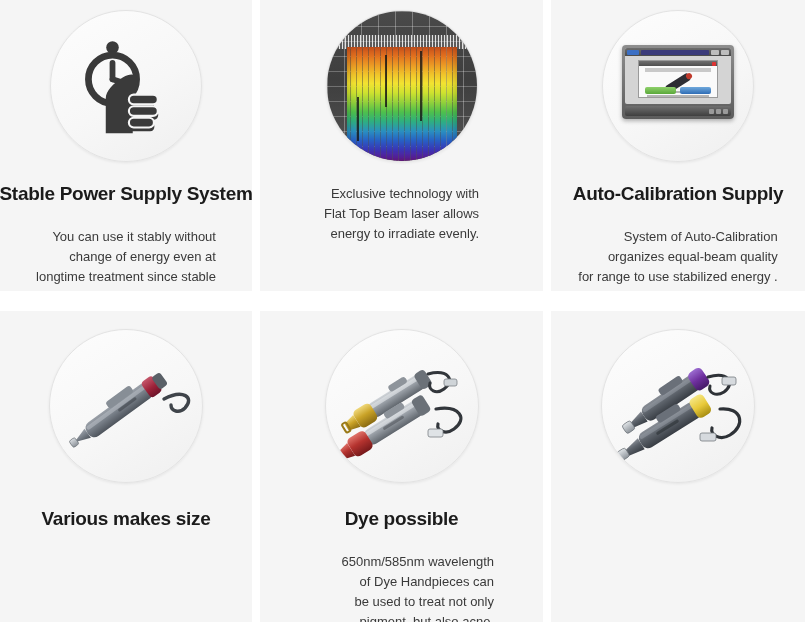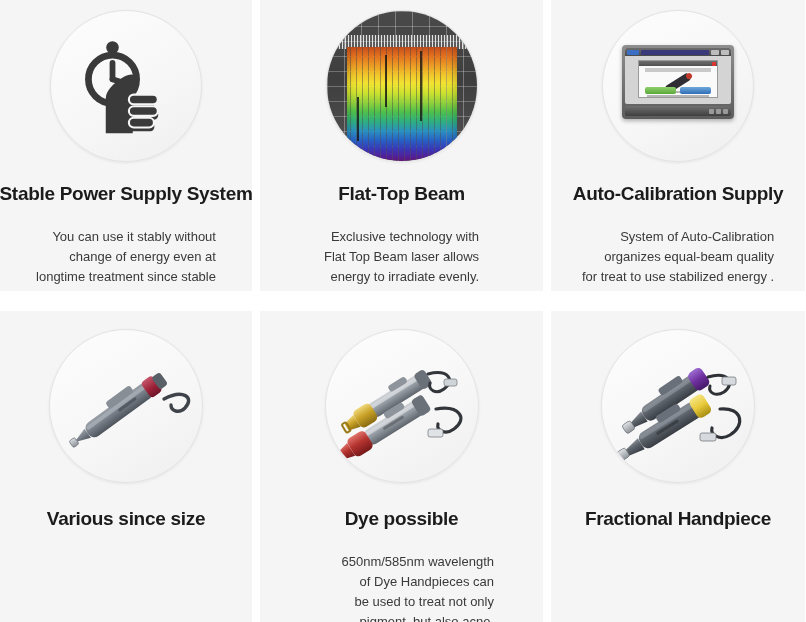--- a/index.html
+++ b/index.html
@@ -223,21 +223,20 @@
     <div class="circle">
       <div class="beam-wrap">
         <div class="beam-grid"></div>
         <div class="beam-top-noise"></div>
         <div class="beam-block"></div>
         <div class="beam-streak" style="left:58px;top:44px;height:52px;"></div>
         <div class="beam-streak" style="left:93px;top:40px;height:70px;"></div>
         <div class="beam-streak" style="left:30px;top:86px;height:44px;"></div>
       </div>
     </div>
-    <div class="title">Flat-Top Beam</div>
     <div class="body">Exclusive technology with
 Flat Top Beam laser allows
 energy to irradiate evenly.</div>
   </div>
 
   <div class="card card-r1">
     <div class="circle">
       <div class="console">
         <div class="console-screen">
           <div class="cs-topbar">
@@ -265,21 +264,21 @@
         <div class="console-base">
           <b></b>
           <b></b>
           <b></b>
         </div>
       </div>
     </div>
     <div class="title">Auto-Calibration Supply</div>
     <div class="body">System of Auto-Calibration
 organizes equal-beam quality
-for treat to use stabilized energy .</div>
+for range to use stabilized energy .</div>
   </div>
 
   <div class="card card-r2">
     <div class="circle circle-r2">
       <svg class="hp-svg" width="134" height="110" viewBox="0 0 134 110">
         <defs>
           <linearGradient id="hpBody" x1="0" y1="0" x2="0" y2="1">
             <stop offset="0%" stop-color="#9aa0a8"></stop>
             <stop offset="45%" stop-color="#787f88"></stop>
             <stop offset="100%" stop-color="#4e545c"></stop>
@@ -300,21 +299,21 @@
           <path d="M20 49 L4 54 L20 60 Z" fill="url(#hpBody)"></path>
           <rect x="0" y="50" width="7" height="8" rx="2" fill="url(#hpTip)" stroke="#6c7278" stroke-width="0.7"></rect>
           <rect x="92" y="45" width="14" height="19" rx="4" fill="url(#hpRed)"></rect>
           <rect x="104" y="47" width="10" height="15" rx="3" fill="#5a6067"></rect>
           <rect x="52" y="40" width="30" height="8" rx="3" fill="#878e96"></rect>
           <rect x="58" y="53" width="22" height="3" rx="1.5" fill="#40454b" opacity=".6"></rect>
         </g>
         <path d="M105 48 C124 38 136 46 126 57 C120 63 112 60 112 54" fill="none" stroke="#3f444a" stroke-width="3.4" stroke-linecap="round"></path>
       </svg>
     </div>
-    <div class="title">Various since size</div>
+    <div class="title">Various makes size</div>
   </div>
 
   <div class="card card-r2">
     <div class="circle circle-r2">
       <svg class="hp-svg" width="140" height="118" viewBox="0 0 140 118">
         <defs>
           <linearGradient id="dyeBody" x1="0" y1="0" x2="0" y2="1">
             <stop offset="0%" stop-color="#d3d7db"></stop>
             <stop offset="40%" stop-color="#9ba1a8"></stop>
             <stop offset="100%" stop-color="#5f656c"></stop>
@@ -406,16 +405,15 @@
           <path d="M28 71 L10 75 L10 81 L28 84 Z" fill="url(#frBody)"></path>
           <rect x="2" y="72" width="10" height="10" rx="2.5" fill="url(#frTip)" stroke="#6c7278" stroke-width="0.7"></rect>
           <rect x="90" y="66" width="16" height="22" rx="5" fill="url(#frYellow)"></rect>
           <rect x="54" y="62" width="26" height="8" rx="3" fill="#6a7079"></rect>
           <rect x="46" y="76" width="26" height="3" rx="1.5" fill="#272b30" opacity=".55"></rect>
         </g>
         <path d="M112 62 C134 60 138 78 122 88 C112 94 102 88 104 81" fill="none" stroke="#2e3237" stroke-width="3.2" stroke-linecap="round"></path>
         <rect x="92" y="86" width="16" height="8" rx="2" fill="#d6dade" stroke="#767c82" stroke-width="0.8"></rect>
       </svg>
     </div>
-    <div class="title">Fractional Handpiece</div>
   </div>
 
 </div>
 
 </body></html>

